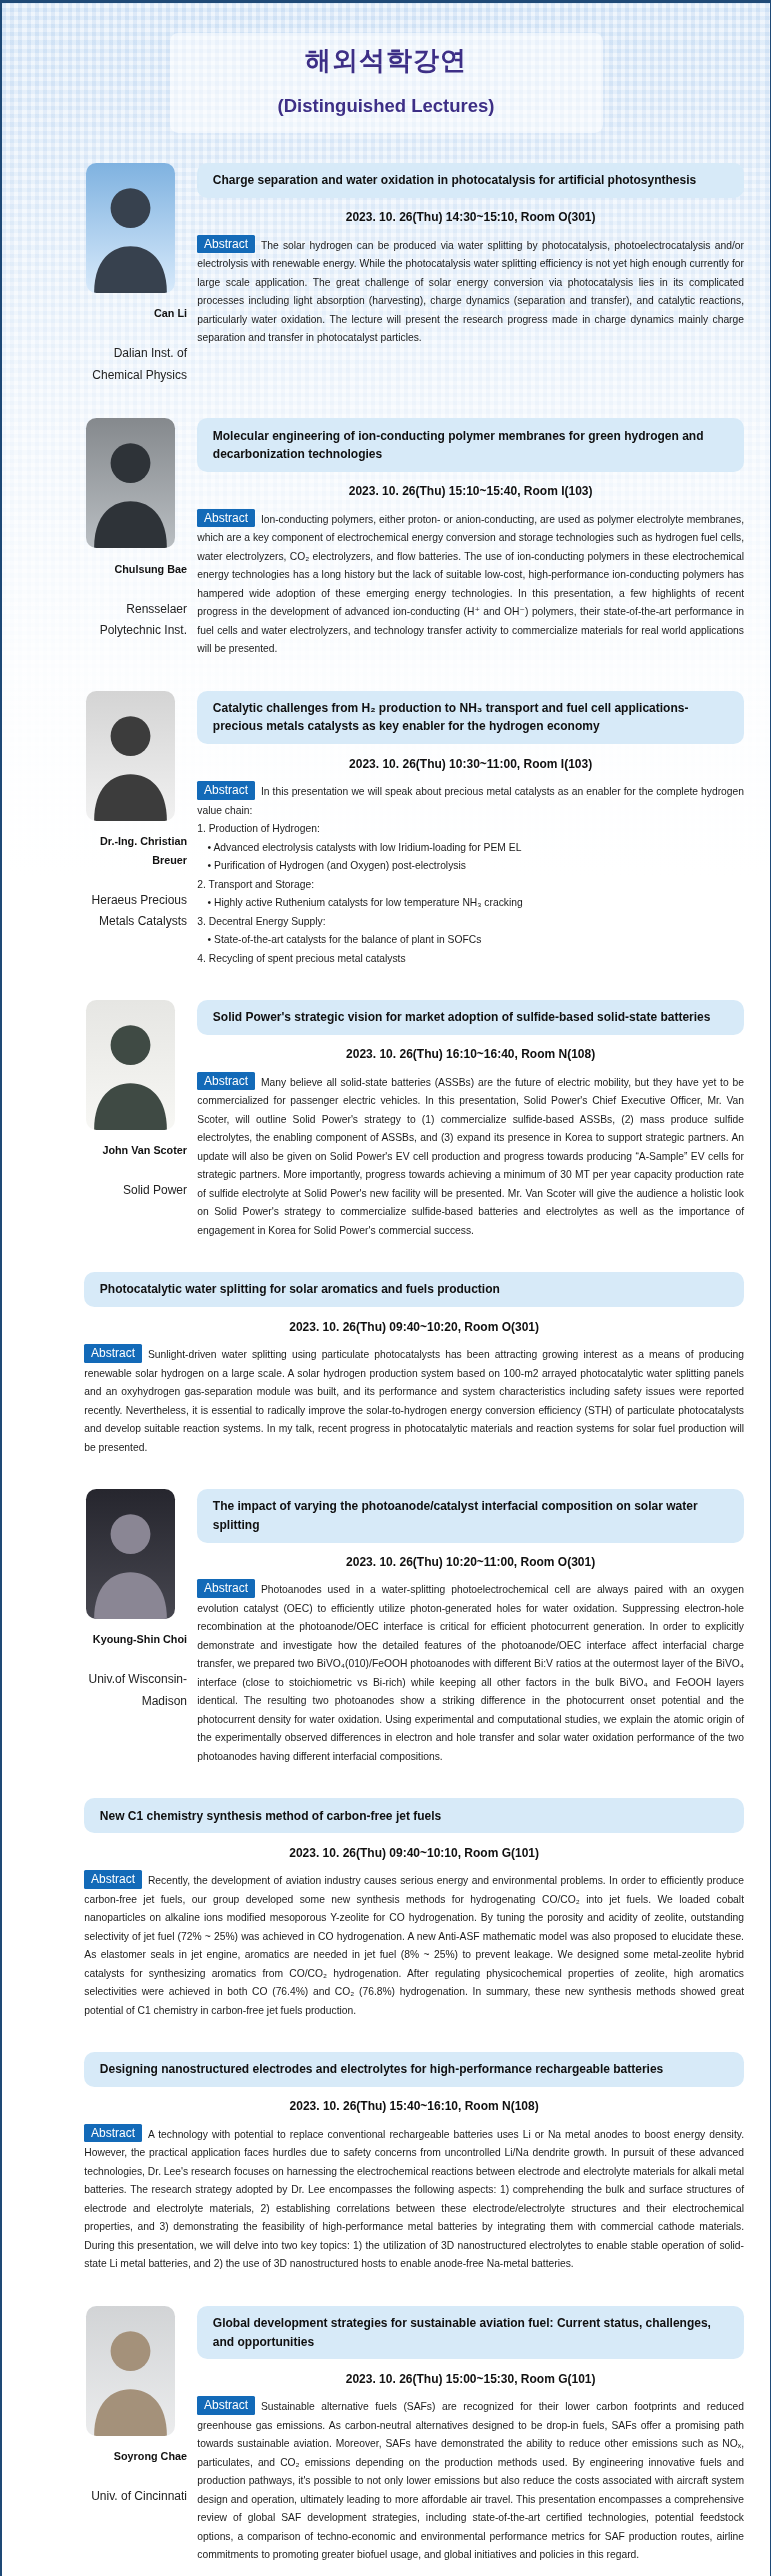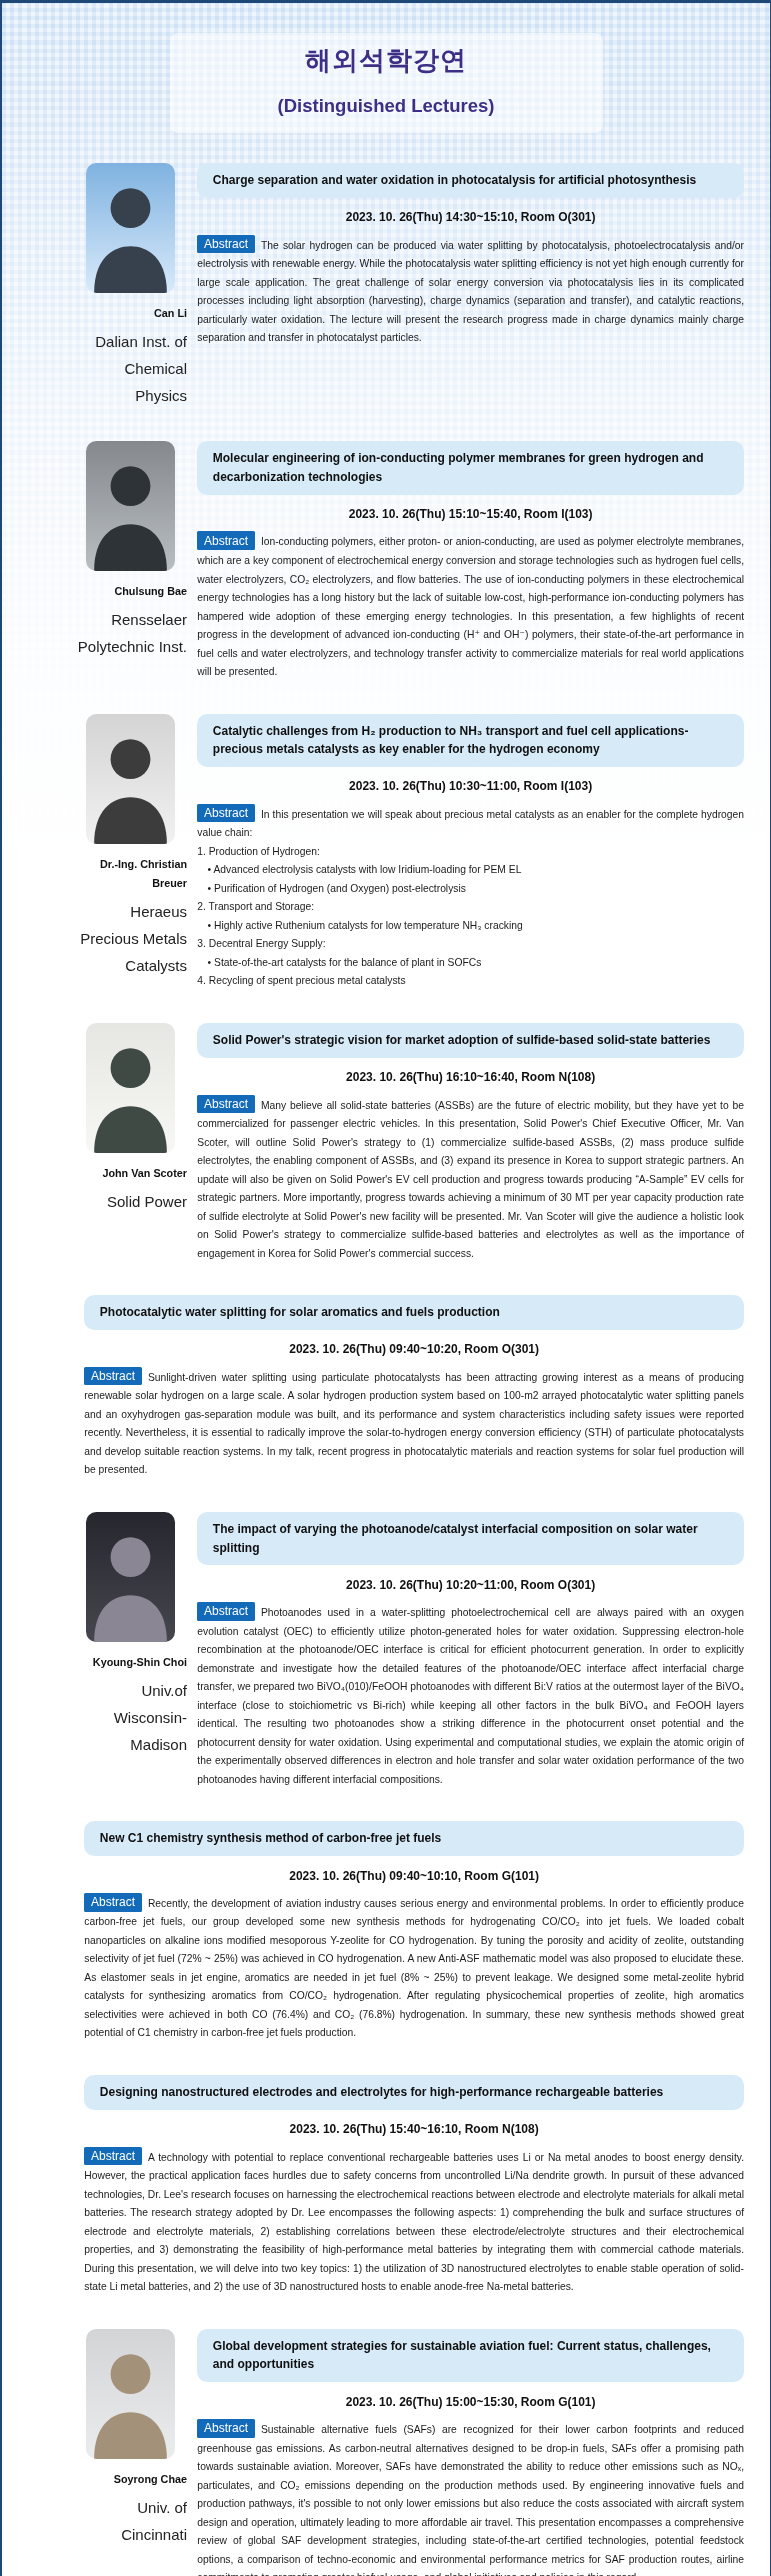--- a/index.html
+++ b/index.html
@@ -49,21 +49,21 @@
   }
   .photo{
     position:relative;
     width:89px;height:130px;
     margin:0 auto;
     border-radius:10.3px;
     overflow:hidden;
   }
   .photo svg{position:absolute;left:0;top:0;width:100%;height:100%;}
   .sp-name{margin-top:11.3px;font-size:10.8px;font-weight:700;color:#111;line-height:1.75;}
-  .sp-aff{margin-top:5px;font-size:15px;color:#222;line-height:1.8;}
+  .sp-aff{margin-top:20px;font-size:12px;color:#222;line-height:1.8;}
   .right{flex:1;margin-left:10.3px;min-width:0;}
   .titlebar{
     background:#d7eaf8;
     border-radius:10.3px;
     padding:8.2px 15.5px;
     font-size:12px;font-weight:700;color:#101010;
     line-height:1.55;
   }
   .when{
     margin-top:12.4px;

